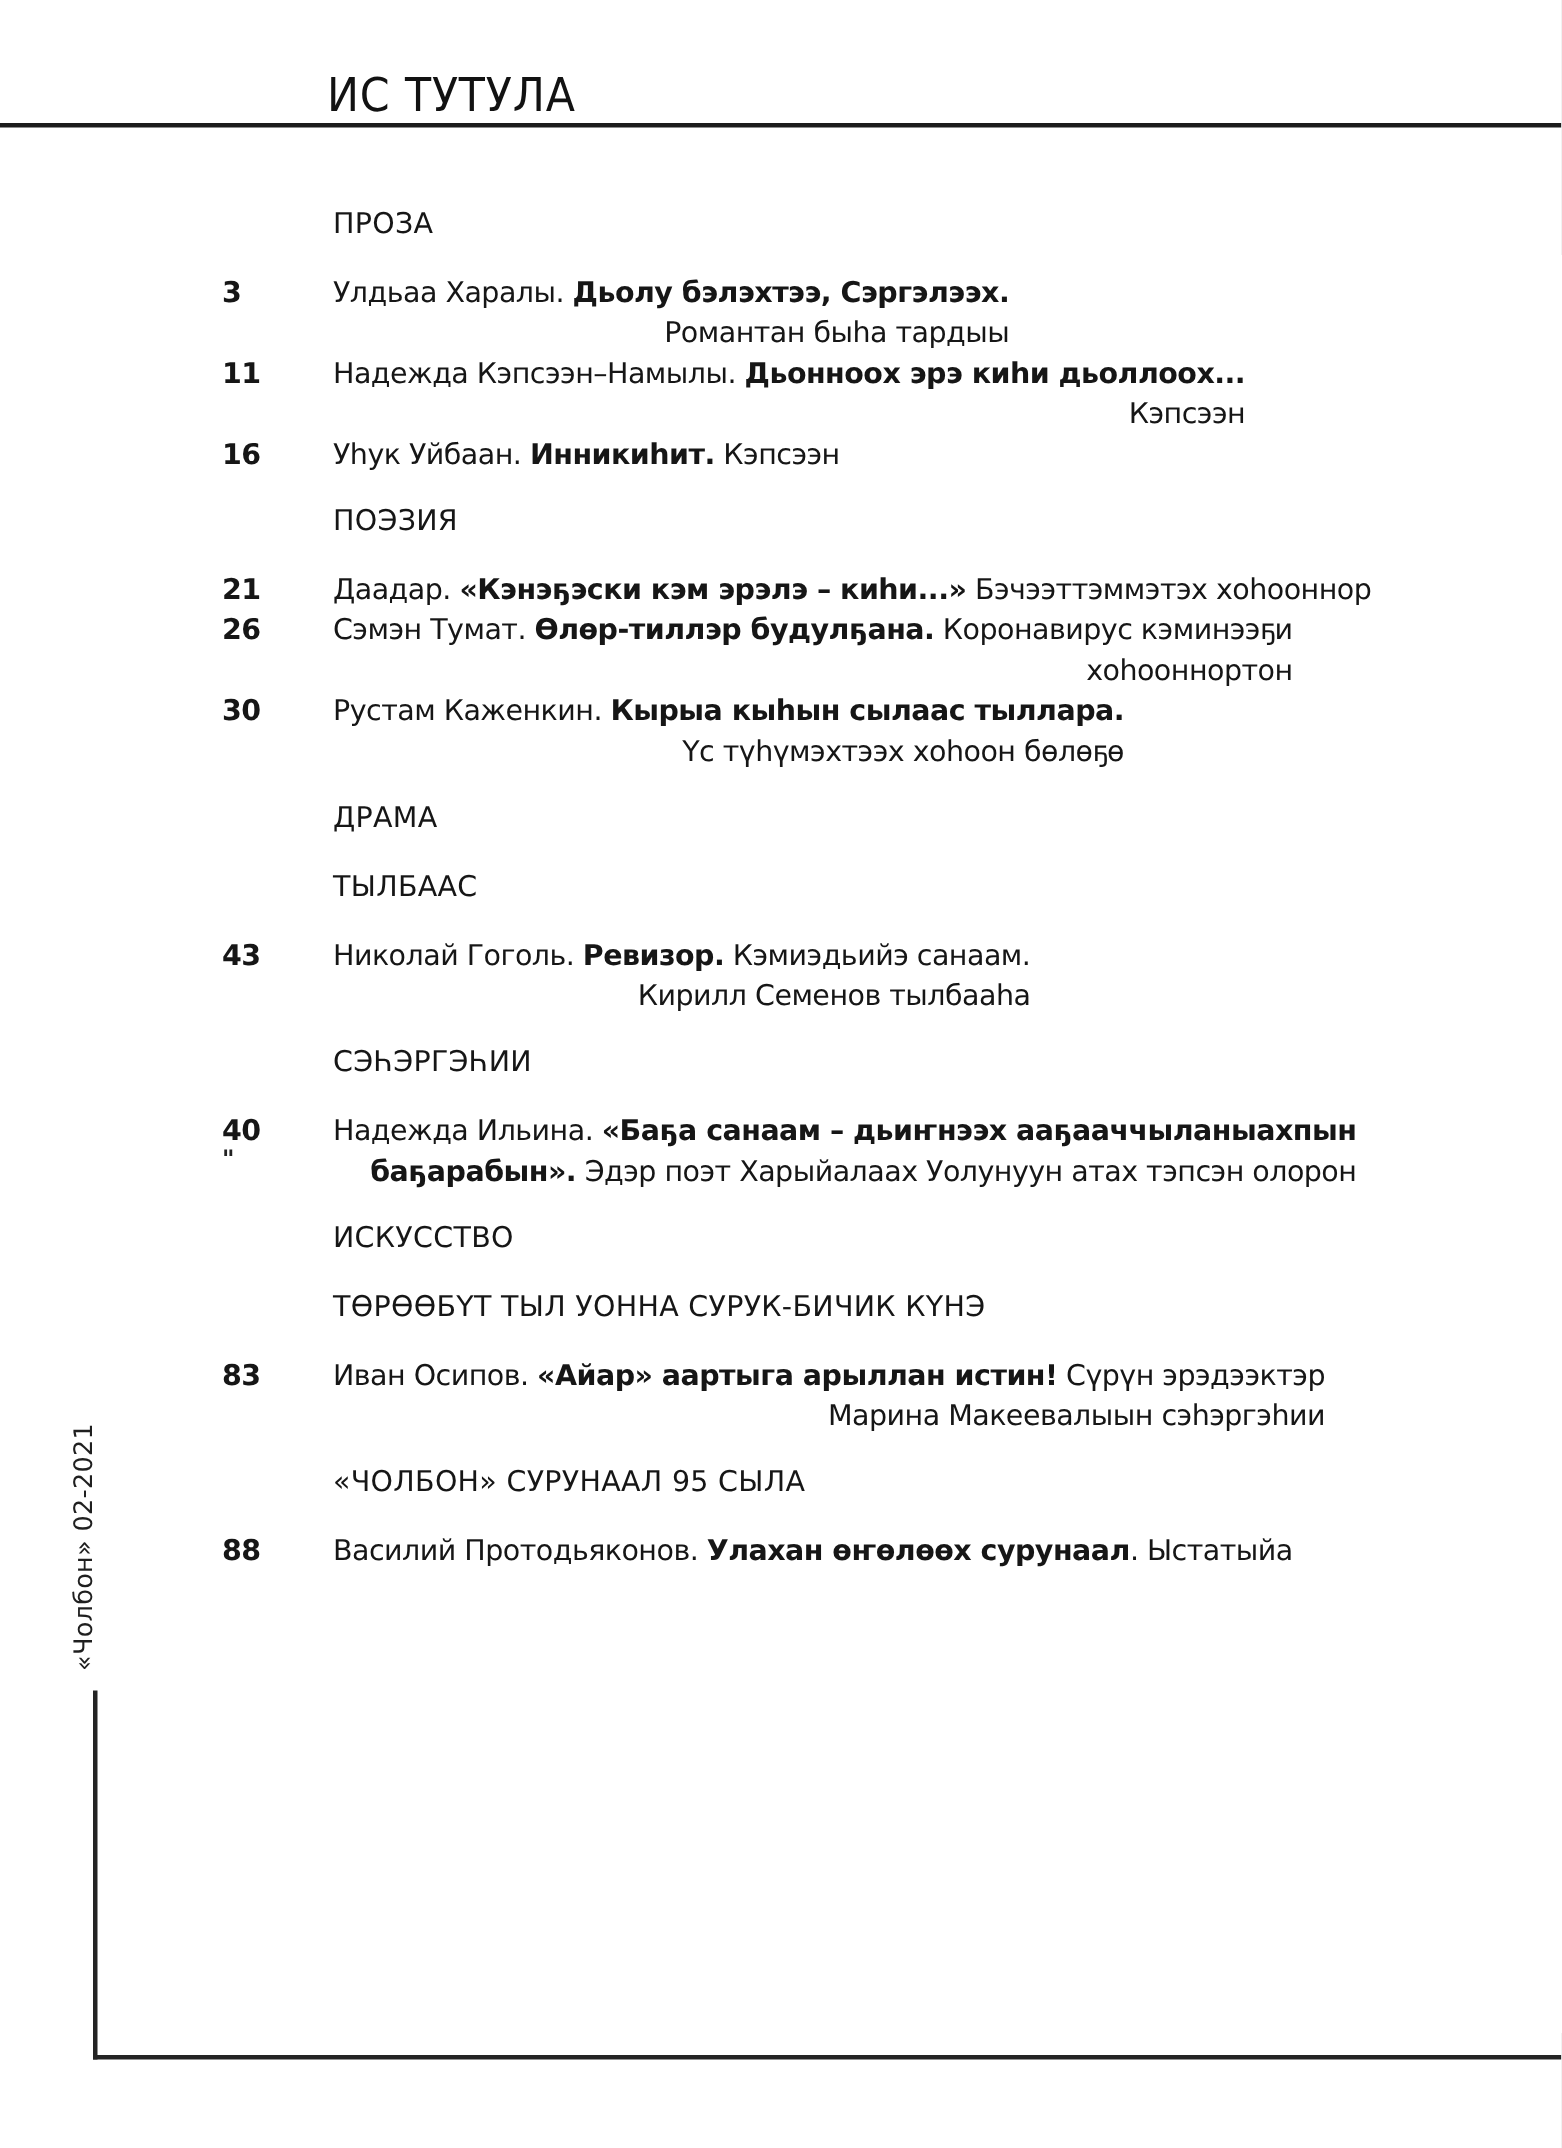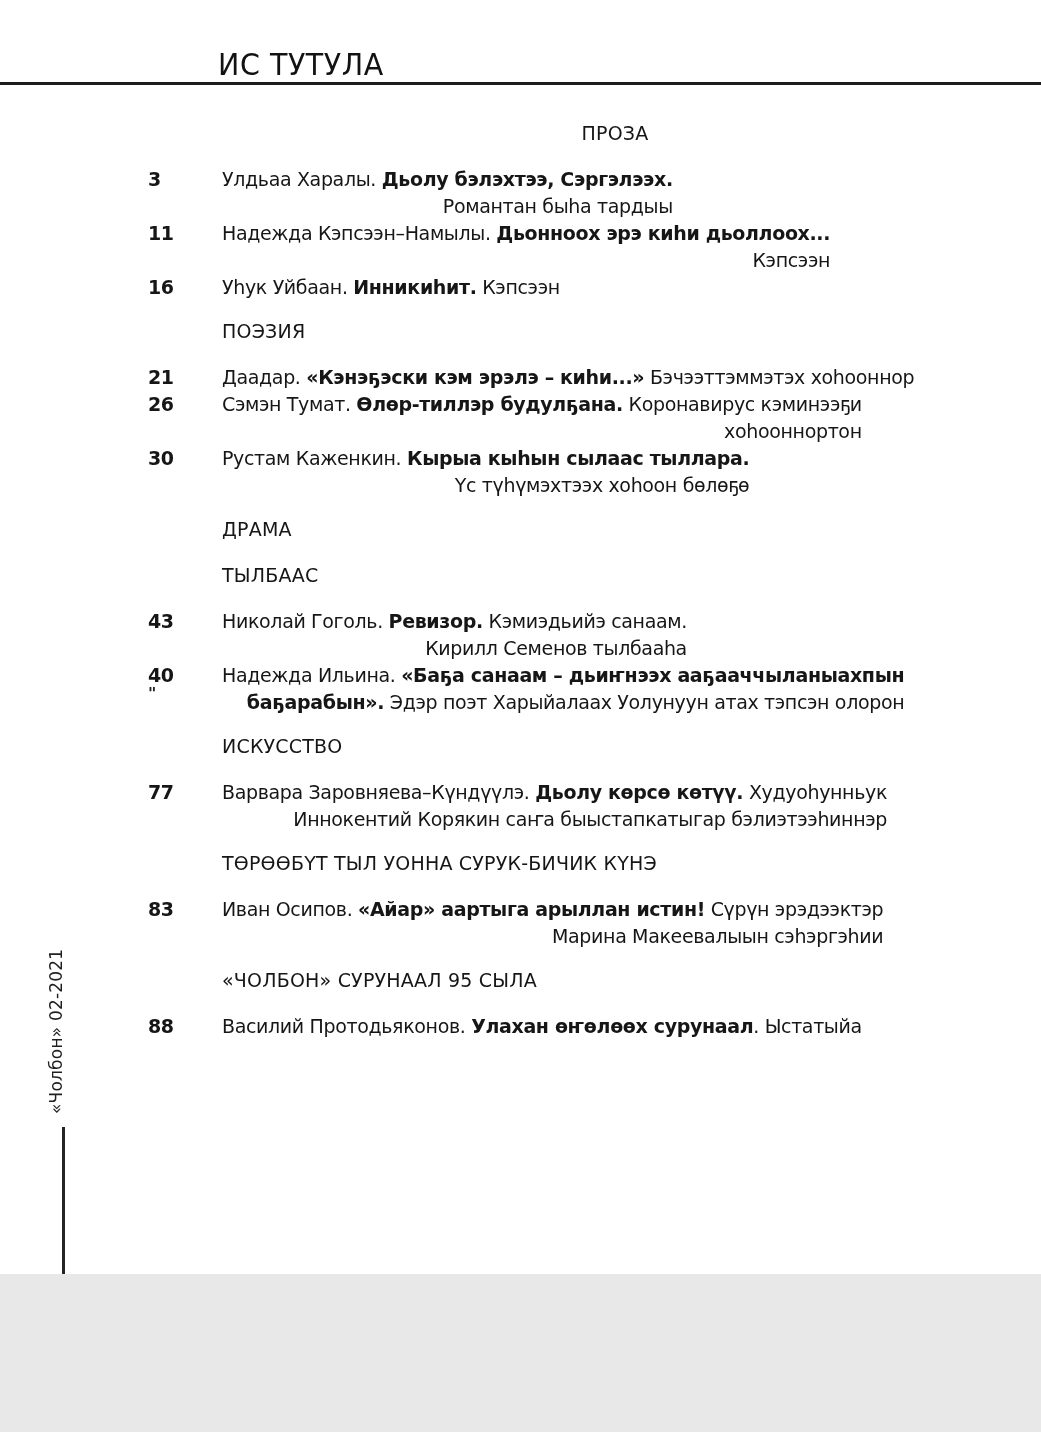--- a/index.html
+++ b/index.html
@@ -1,18 +1,18 @@
 <!DOCTYPE html>
 <html><head>
 <meta charset="utf-8">
 <style>
   html,body{margin:0;padding:0;background:#e8e8e8;}
   .page{
     position:relative;
-    width:1041px;height:1274px;
+    width:1041px;height:1432px;
     background:#ffffff;
     overflow:hidden;
     font-family:"DejaVu Sans","Liberation Sans",sans-serif;
     color:#161616;
     letter-spacing:-0.35px;
   }
   .page-title{
     position:absolute;left:218px;top:46px;
     font-size:31px;font-weight:400;letter-spacing:0.6px;
     transform:scaleX(0.92);transform-origin:left top;
@@ -24,21 +24,21 @@
   }
   .contents{
     position:absolute;left:148px;top:120px;width:860px;
     font-size:19px;line-height:27px;
   }
   .section-header{
     margin:17px 0 19px 74px;
     letter-spacing:0.2px;
     white-space:nowrap;
   }
-  .section-header:first-child{margin-top:0;text-align:center;}
+  .section-header:first-child{margin-top:16px;}
   .entry{display:flex;align-items:flex-start;}
   .num{
     width:74px;flex:0 0 74px;
     font-weight:bold;
   }
   .page-note{
     font-size:16px;line-height:10px;font-weight:bold;color:#222;
   }
   .entry-text{white-space:nowrap;text-align:right;}
   .entry-text .b{font-weight:bold;}
@@ -105,34 +105,29 @@
         <div class="entry-text"><span>Рустам Каженкин. </span><span class="b">Кырыа кыһын сылаас тыллара.</span><br><span>Үс түһүмэхтээх хоһоон бөлөҕө</span></div>
       </div>
       <div class="section-header">ДРАМА</div>
       <div class="section-header">ТЫЛБААС</div>
       <div class="entry">
         <div class="num">
           <div>43</div>
         </div>
         <div class="entry-text"><span>Николай Гоголь. </span><span class="b">Ревизор.</span><span> Кэмиэдьийэ санаам.</span><br><span>Кирилл Семенов тылбааһа</span></div>
       </div>
+      <div class="section-header">СЭҺЭРГЭҺИИ</div>
       <div class="entry">
         <div class="num">
           <div>40</div>
           <div class="page-note">"</div>
         </div>
         <div class="entry-text"><span>Надежда Ильина. </span><span class="b">«Баҕа санаам – дьиҥнээх ааҕааччыланыахпын</span><br><span class="b">баҕарабын».</span><span> Эдэр поэт Харыйалаах Уолунуун атах тэпсэн олорон</span></div>
       </div>
       <div class="section-header">ИСКУССТВО</div>
-      <div class="entry">
-        <div class="num">
-          <div>77</div>
-        </div>
-        <div class="entry-text"><span>Варвара Заровняева–Күндүүлэ. </span><span class="b">Дьолу көрсө көтүү.</span><span> Худуоһунньук</span><br><span>Иннокентий Корякин саҥа быыстапкатыгар бэлиэтээһиннэр</span></div>
-      </div>
       <div class="section-header">ТӨРӨӨБҮТ ТЫЛ УОННА СУРУК-БИЧИК КҮНЭ</div>
       <div class="entry">
         <div class="num">
           <div>83</div>
         </div>
         <div class="entry-text"><span>Иван Осипов. </span><span class="b">«Айар» аартыга арыллан истин!</span><span> Сүрүн эрэдээктэр</span><br><span>Марина Макеевалыын сэһэргэһии</span></div>
       </div>
       <div class="section-header">«ЧОЛБОН» СУРУНААЛ 95 СЫЛА</div>
       <div class="entry">
         <div class="num">

